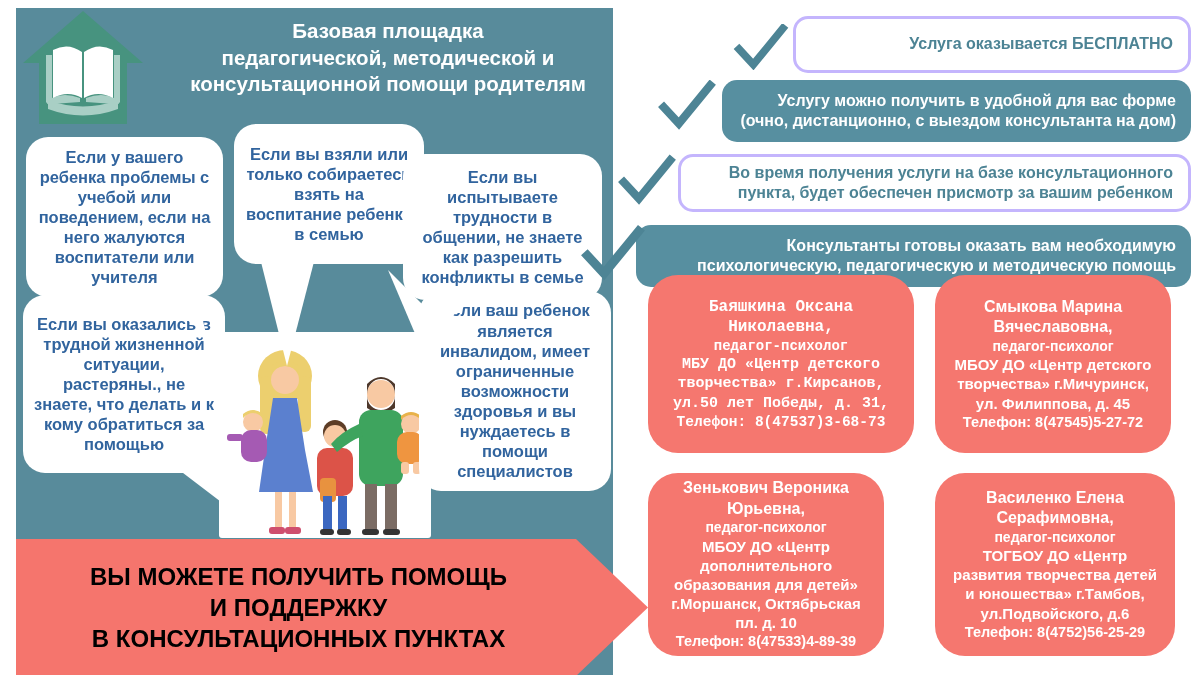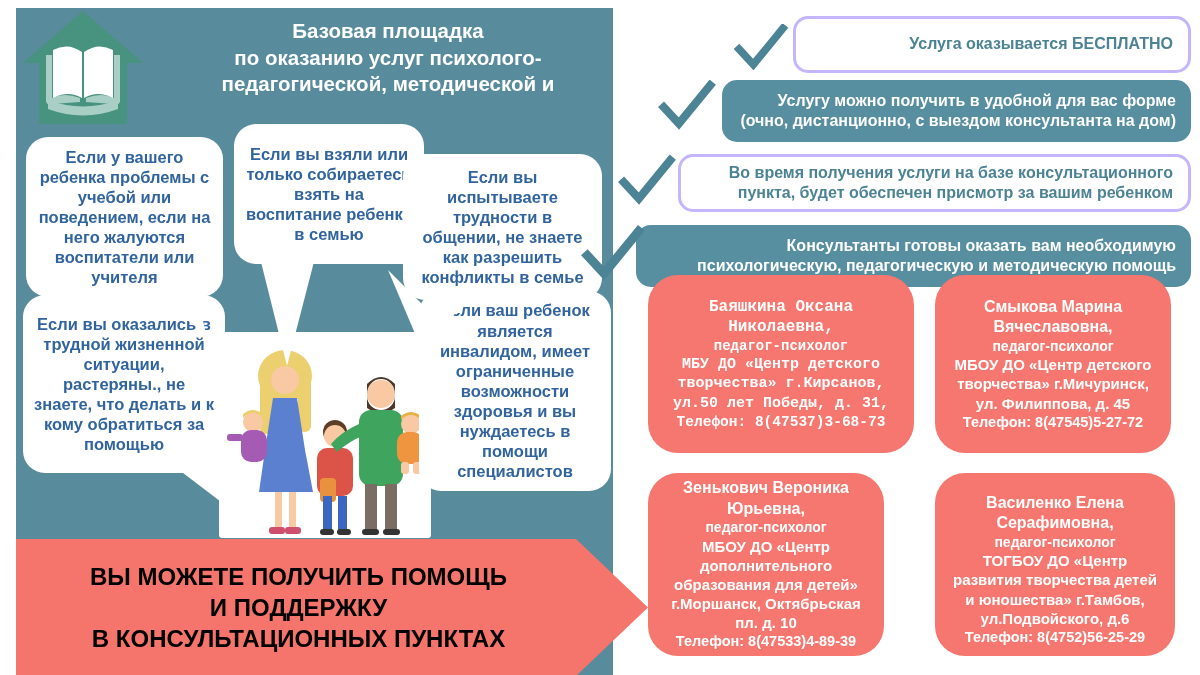--- a/index.html
+++ b/index.html
@@ -43,21 +43,21 @@
   .r1{left:793px;top:16px;width:398px;height:57px;}
   .r2{left:722px;top:80px;width:469px;height:62px;}
   .r3{left:678px;top:154px;width:513px;height:58px;}
   .r4{left:636px;top:225px;width:555px;height:62px;}
   .card{position:absolute;background:#f5776f;border-radius:30px;color:#ffffff;
         display:flex;flex-direction:column;align-items:center;justify-content:center;
         text-align:center;box-sizing:border-box;padding:10px 16px;line-height:1.27;}
   .k1{left:648px;top:275px;width:266px;height:178px;font-family:Liberation Mono, monospace;}
   .k2{left:935px;top:275px;width:236px;height:178px;}
   .k3{left:648px;top:473px;width:236px;height:183px;}
-  .k4{left:935px;top:473px;width:240px;height:183px;justify-content:flex-end;}
+  .k4{left:935px;top:473px;width:240px;height:183px;}
   .card .name{font-size:16px;}
   .card .role{font-size:14px;}
   .card .details{font-size:15px;}
   .card .phone{font-size:14.5px;white-space:nowrap;}
 </style>
 </head>
 <body>
 
 <div id="stage">
 
@@ -68,22 +68,22 @@
       <rect x="17" y="50" width="88" height="64" fill="#47937f"></rect>
       <path d="M26,90 Q61,103 96,90 L96,99 Q61,112 26,99 Z" fill="#a9cfc5"></path>
       <path d="M24,45 L24,92 Q26,96 30,94 L58,92 L58,88 Q42,82 30,88 L30,45 Z" fill="#a9cfc5"></path>
       <path d="M98,45 L98,92 Q96,96 92,94 L64,92 L64,88 Q80,82 92,88 L92,45 Z" fill="#a9cfc5"></path>
       <path d="M60,42 Q46,32 31,40 L31,88 Q46,80 60,88 Z" fill="#ffffff"></path>
       <path d="M62,42 Q76,32 91,40 L91,88 Q76,80 62,88 Z" fill="#ffffff"></path>
     </svg>
 
     <div class="title">
       <div>Базовая площадка</div>
-      <div>по оказанию услуг психолого-</div>
       <div>педагогической, методической и</div>
+      <div>консультационной помощи родителям</div>
     </div>
 
     <div class="family-box">
       <svg width="212" height="206" viewBox="0 0 212 206" aria-hidden="true">
 
         <ellipse cx="66" cy="44" rx="27" ry="26" fill="#eccf6e"></ellipse>
         <rect x="41" y="44" width="13" height="58" rx="6" fill="#eccf6e"></rect>
         <rect x="79" y="44" width="13" height="56" rx="6" fill="#eccf6e"></rect>
         <circle cx="66" cy="48" r="14" fill="#f8c9a3"></circle>
         <path d="M52,40 Q66,28 80,40 L80,34 Q66,24 52,34 Z" fill="#eccf6e"></path>

